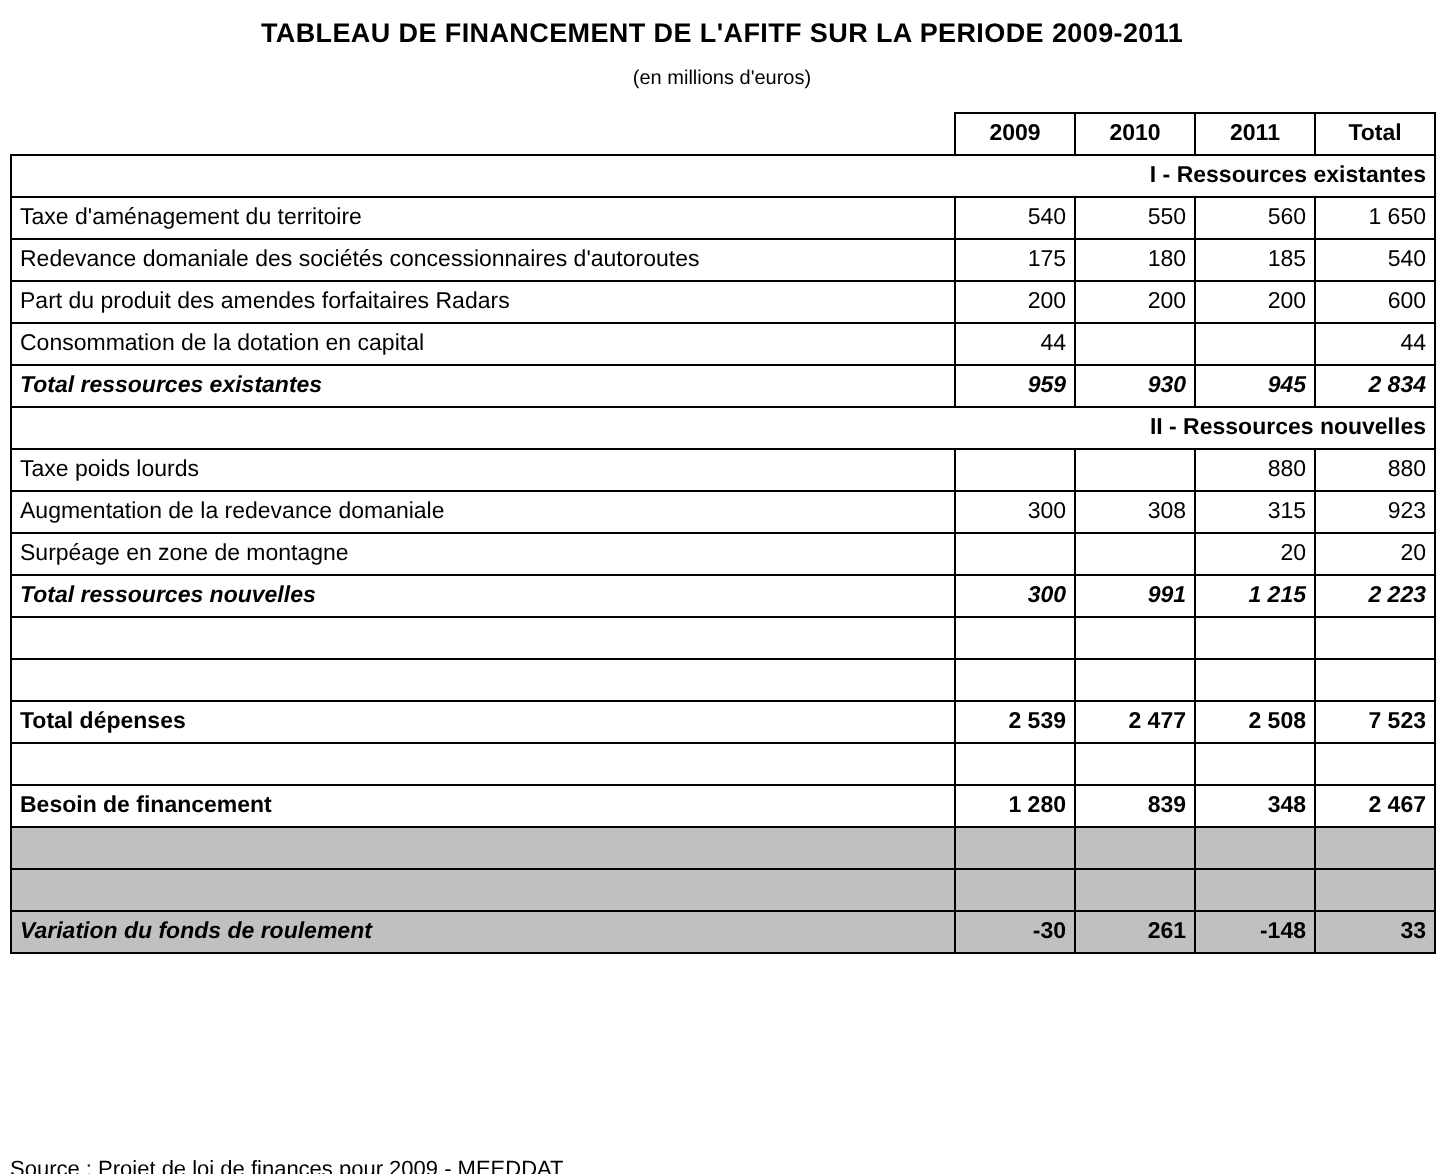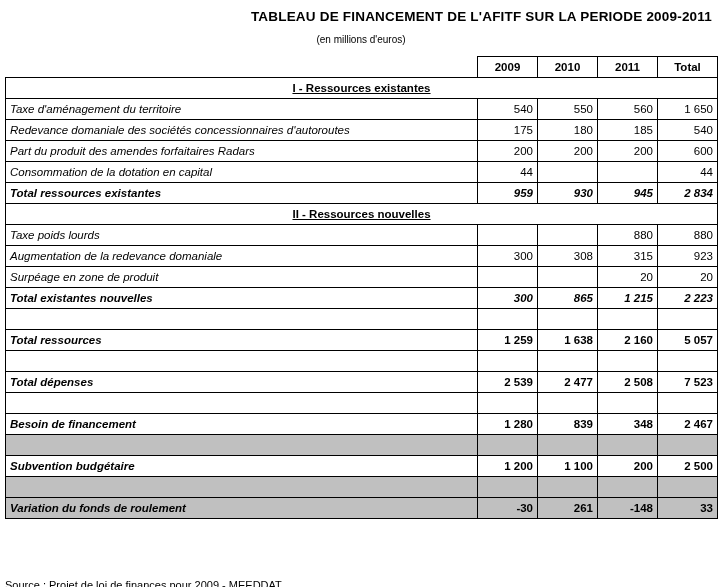--- a/index.html
+++ b/index.html
@@ -15,21 +15,21 @@
     overflow: hidden;
   }
   .page {
     position: relative;
     width: 722px;
     height: 587px;
     box-sizing: border-box;
     padding: 0;
   }
   .doc-title {
-    text-align: right;
+    text-align: center;
     font-size: 13.5px;
     font-weight: bold;
     letter-spacing: 0.2px;
     margin: 9px 0 0 0;
     padding: 0 10px;
   }
   .doc-subtitle {
     text-align: center;
     font-size: 10px;
     font-weight: normal;
@@ -61,31 +61,30 @@
     height: 24px;
   }
   .hdr-blank {
     border-top: none !important;
     border-left: none !important;
     border-bottom: none !important;
     border-right: 1px solid #000 !important;
     background: #ffffff;
   }
   .section {
-    text-align: center;
+    text-align: right;
     font-weight: bold;
     font-size: 12px;
-    text-decoration: underline;
   }
   .num {
     text-align: right;
     padding-right: 6px;
     white-space: nowrap;
   }
-  .lbl { text-align: left; font-style: italic; }
+  .lbl { text-align: left; }
   .bold { font-weight: bold; }
   .italic-bold { font-weight: bold; font-style: italic; }
   .shade { background: #c0c0c0 !important; }
   .spacer td { height: 11px; }
   .source {
     position: absolute;
     left: 5px;
     bottom: 5px;
     font-size: 11px;
   }
@@ -167,49 +166,42 @@
         <td class="num">880</td>
       </tr>
       <tr>
         <td class="lbl">Augmentation de la redevance domaniale</td>
         <td class="num">300</td>
         <td class="num">308</td>
         <td class="num">315</td>
         <td class="num">923</td>
       </tr>
       <tr>
-        <td class="lbl">Surpéage en zone de produit</td>
+        <td class="lbl">Surpéage en zone de montagne</td>
         <td class="num"></td>
         <td class="num"></td>
         <td class="num">20</td>
         <td class="num">20</td>
       </tr>
       <tr>
-        <td class="lbl italic-bold">Total existantes nouvelles</td>
+        <td class="lbl italic-bold">Total ressources nouvelles</td>
         <td class="num italic-bold">300</td>
-        <td class="num italic-bold">865</td>
+        <td class="num italic-bold">991</td>
         <td class="num italic-bold">1 215</td>
         <td class="num italic-bold">2 223</td>
       </tr>
 
       <tr class="spacer">
         <td></td>
         <td></td>
         <td></td>
         <td></td>
         <td></td>
       </tr>
 
-      <tr>
-        <td class="lbl bold">Total ressources</td>
-        <td class="num bold">1 259</td>
-        <td class="num bold">1 638</td>
-        <td class="num bold">2 160</td>
-        <td class="num bold">5 057</td>
-      </tr>
 
       <tr class="spacer">
         <td></td>
         <td></td>
         <td></td>
         <td></td>
         <td></td>
       </tr>
 
       <tr>
@@ -237,27 +229,20 @@
       </tr>
 
       <tr class="spacer">
         <td class="shade"></td>
         <td class="shade"></td>
         <td class="shade"></td>
         <td class="shade"></td>
         <td class="shade"></td>
       </tr>
 
-      <tr>
-        <td class="lbl bold">Subvention budgétaire</td>
-        <td class="num bold">1 200</td>
-        <td class="num bold">1 100</td>
-        <td class="num bold">200</td>
-        <td class="num bold">2 500</td>
-      </tr>
 
       <tr class="spacer">
         <td class="shade"></td>
         <td class="shade"></td>
         <td class="shade"></td>
         <td class="shade"></td>
         <td class="shade"></td>
       </tr>
 
       <tr>

